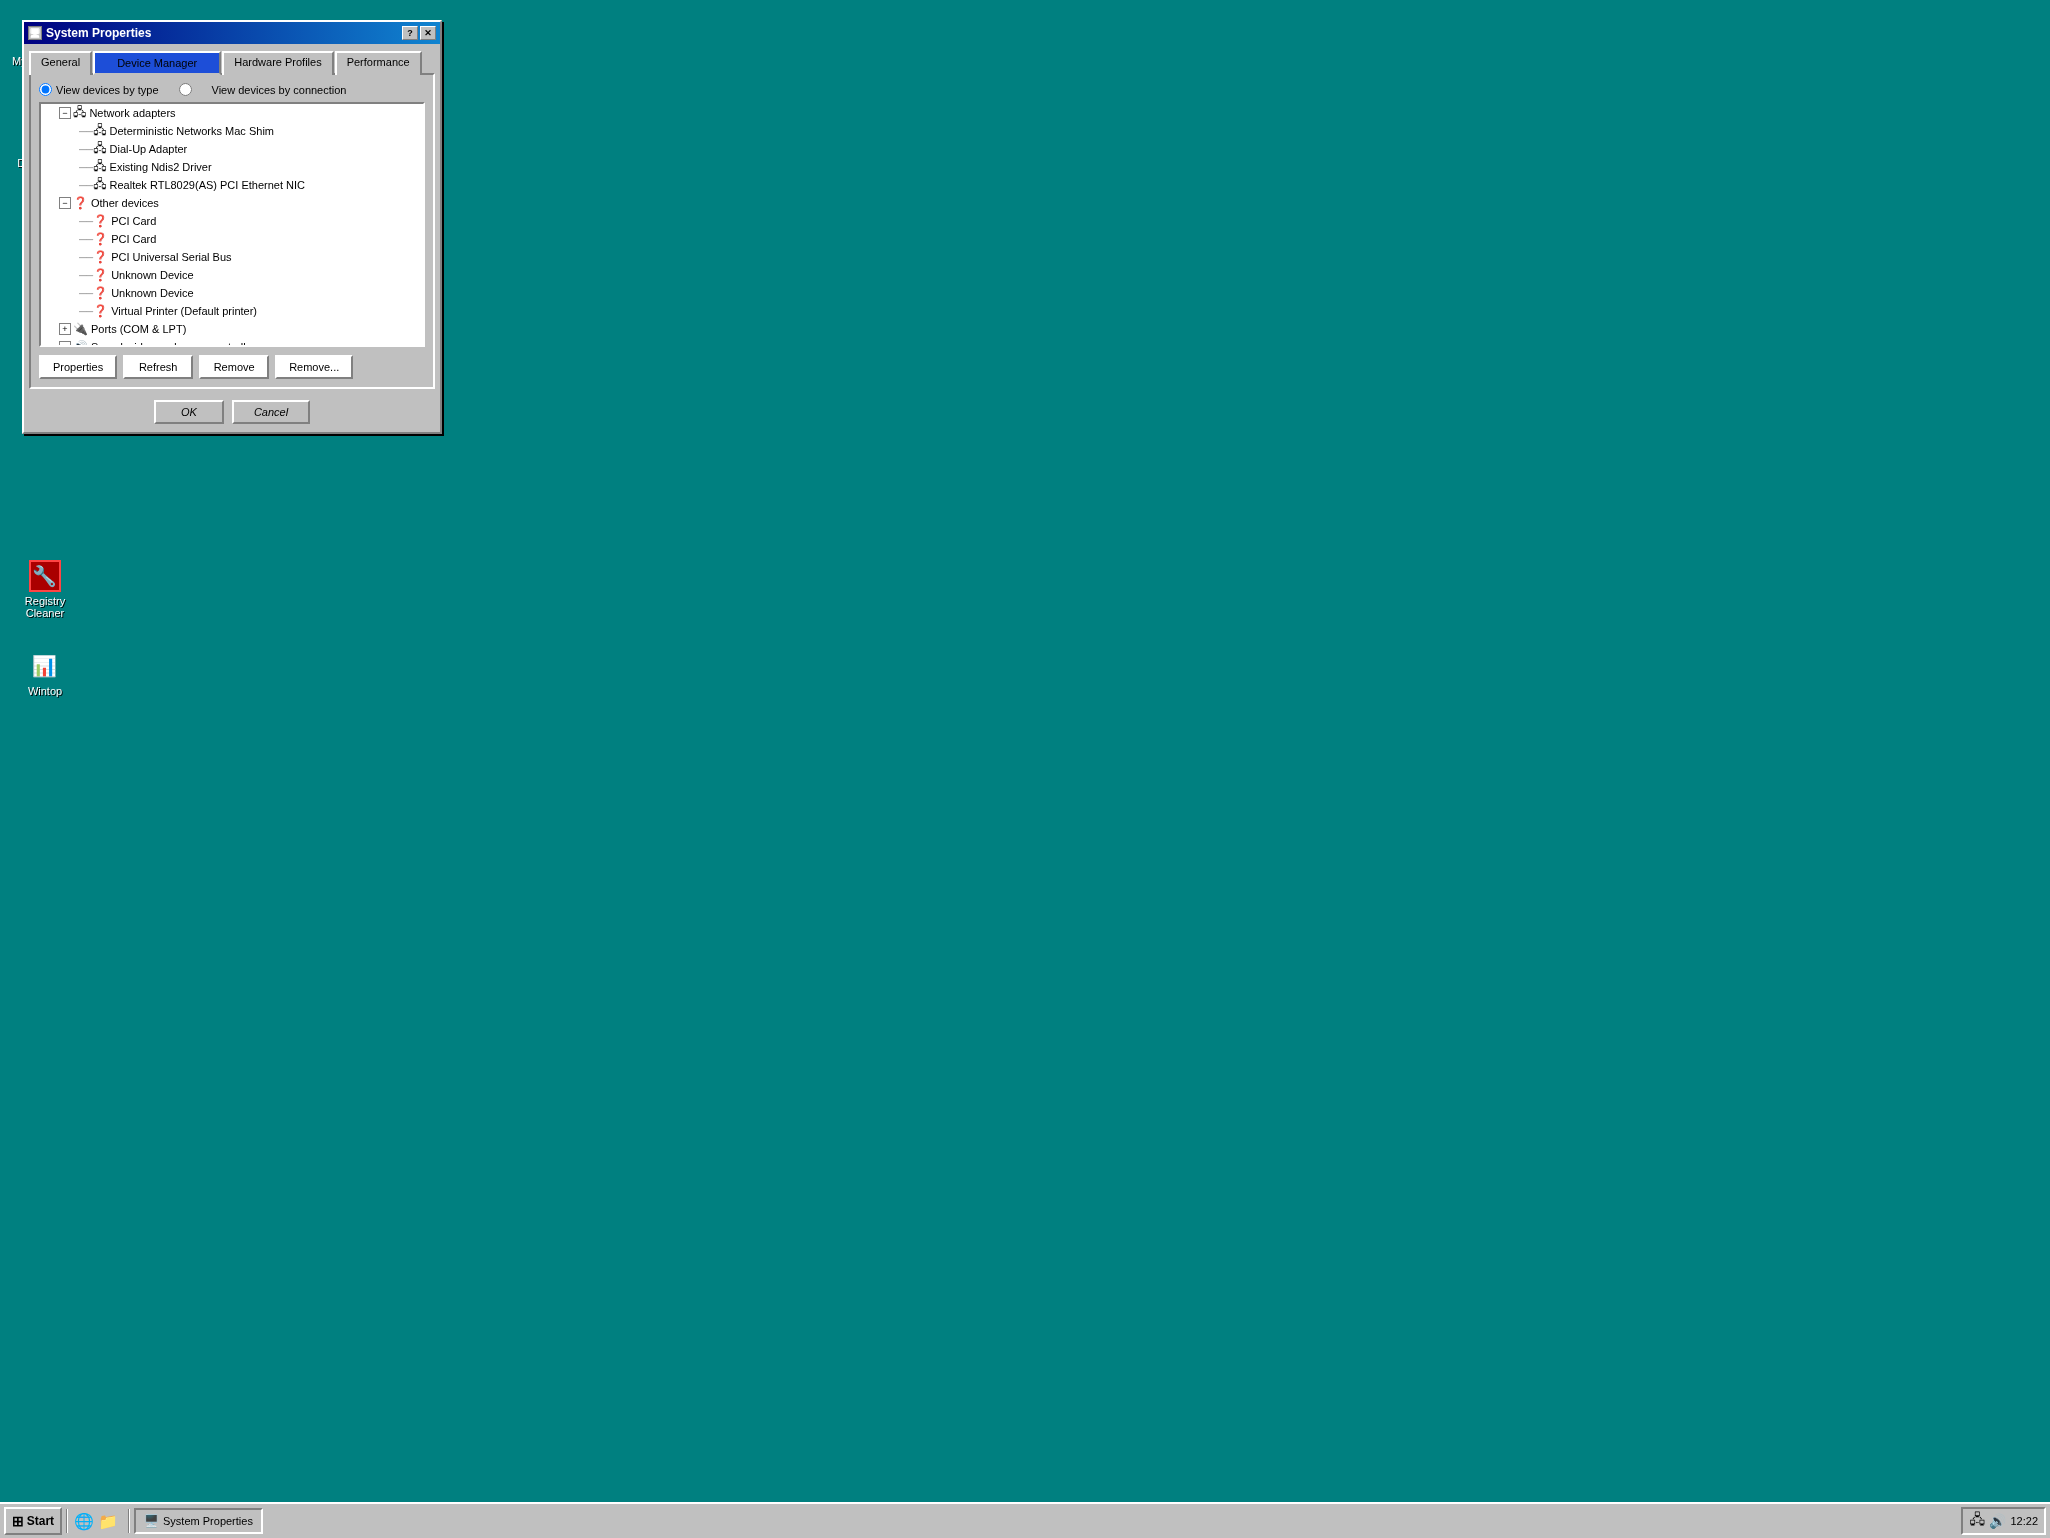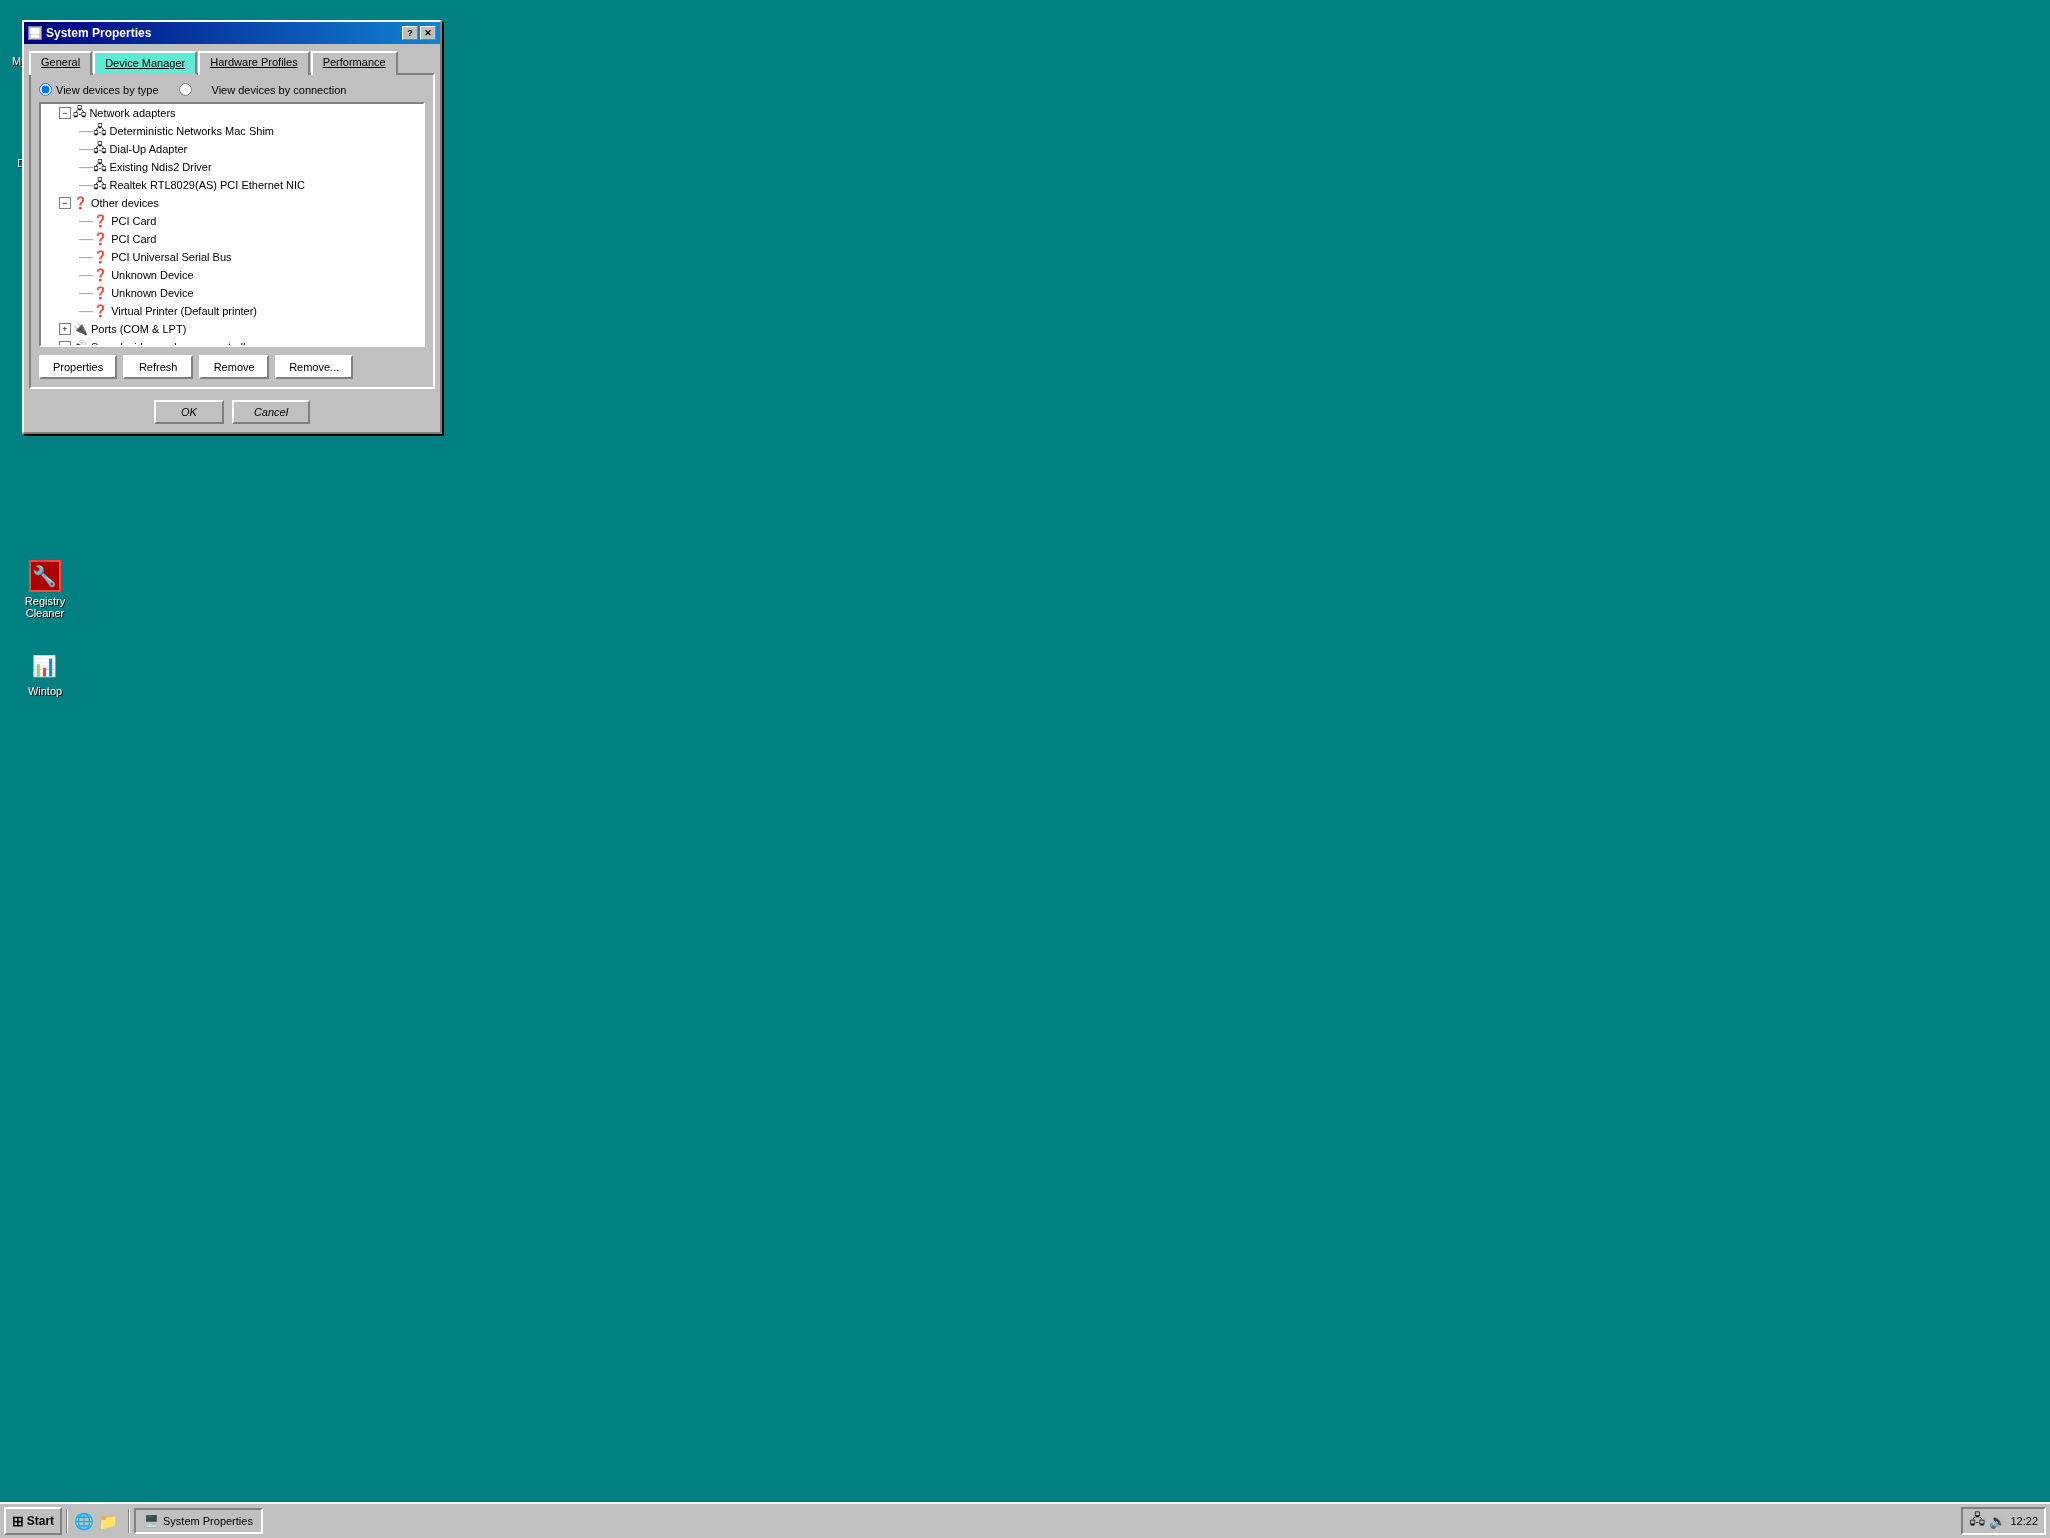--- a/index.html
+++ b/index.html
@@ -186,25 +186,25 @@
 
   <div class="title-bar">
     <div style="width:14px;height:14px;background:#c0c0c0;border:1px solid #808080;display:flex;align-items:center;justify-content:center;font-size:9px;">🖥</div>
     <span class="title-bar-text">System Properties</span>
     <div class="title-bar-buttons">
       <div class="title-btn">?</div>
       <div class="title-btn">✕</div>
     </div>
   </div>
 
-  <div style="display:flex;padding:5px 5px 0 5px;background:#c0c0c0;gap:1px;text-decoration:underline;">
+  <div style="display:flex;padding:5px 5px 0 5px;background:#c0c0c0;gap:1px;">
     <div style="padding:3px 10px;background:#c0c0c0;border:2px solid;border-color:#ffffff #808080 #c0c0c0 #ffffff;border-bottom:none;cursor:pointer;font-size:11px;position:relative;bottom:-2px;">
       <span>General</span>
     </div>
-    <div style="padding:4px 10px;background:#5eead4;border:2px solid;border-color:#ffffff #808080 transparent #ffffff;border-bottom:2px solid #c0c0c0;cursor:pointer;font-size:11px;position:relative;bottom:-2px;z-index:10;">
+    <div style="padding:4px 22px;background:#1d4ed8;border:2px solid;border-color:#ffffff #808080 transparent #ffffff;border-bottom:2px solid #c0c0c0;cursor:pointer;font-size:11px;position:relative;bottom:-2px;z-index:10;">
       <span>Device Manager</span>
     </div>
     <div style="padding:3px 10px;background:#c0c0c0;border:2px solid;border-color:#ffffff #808080 #c0c0c0 #ffffff;border-bottom:none;cursor:pointer;font-size:11px;position:relative;bottom:-2px;">
       <span>Hardware Profiles</span>
     </div>
     <div style="padding:3px 10px;background:#c0c0c0;border:2px solid;border-color:#ffffff #808080 #c0c0c0 #ffffff;border-bottom:none;cursor:pointer;font-size:11px;position:relative;bottom:-2px;">
       <span>Performance</span>
     </div>
   </div>
 

